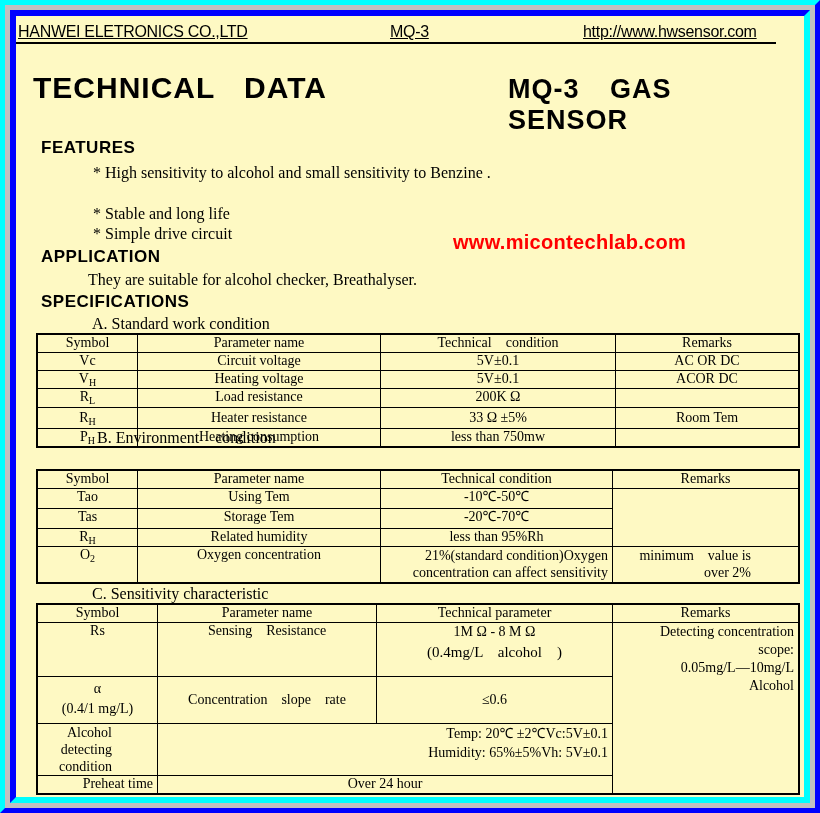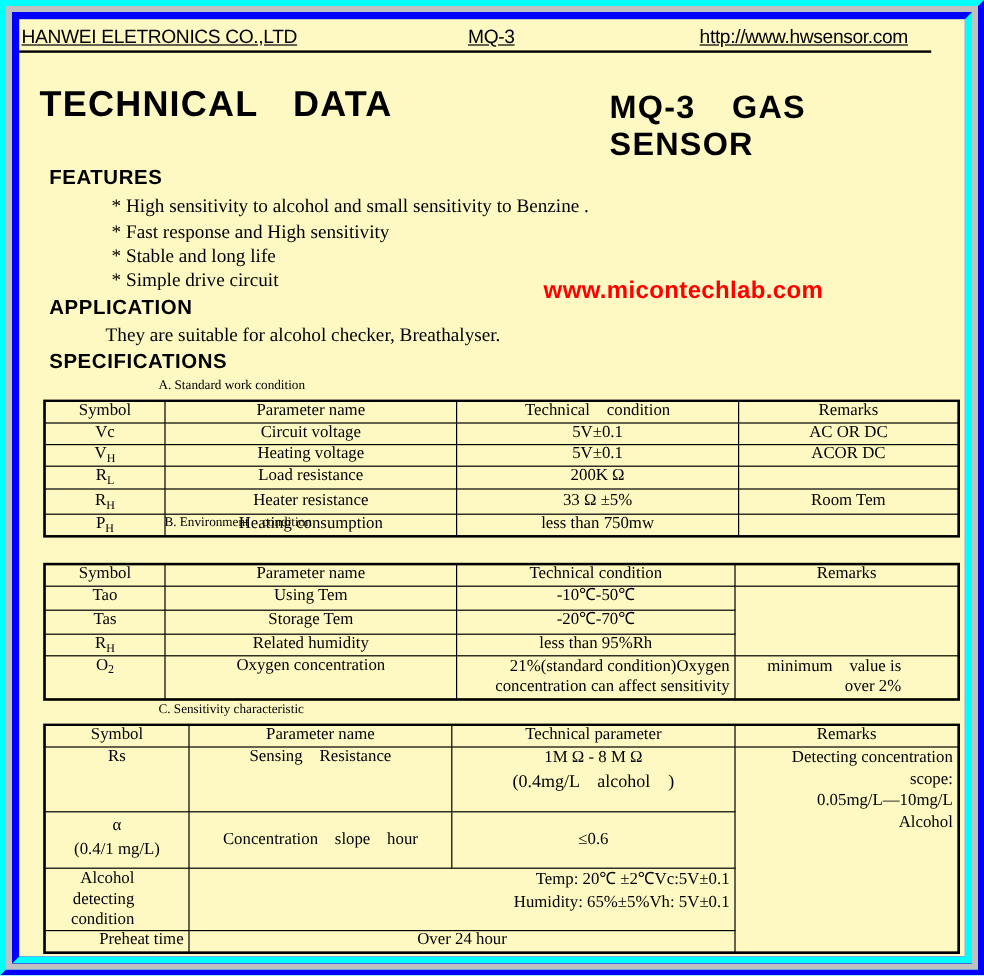--- a/index.html
+++ b/index.html
@@ -23,21 +23,21 @@
 
   .title { position:absolute; top:55px; font-family:"Liberation Sans", sans-serif; font-weight:bold; font-size:30px; letter-spacing:1px; }
   .t-left { left:17px; word-spacing:20px; }
   .t-right { left:492px; font-size:27px; top:58px; word-spacing:22px; }
 
   .sec { position:absolute; left:25px; font-family:"Liberation Sans", sans-serif; font-weight:900; font-size:17px; letter-spacing:0.5px; }
   .feat { position:absolute; left:77px; font-size:16px; }
   .app-text { position:absolute; left:72px; top:255px; font-size:16px; }
   .watermark { position:absolute; left:437px; top:215px; font-family:"Liberation Sans", sans-serif; font-weight:bold; font-size:20px; color:#ff0000; letter-spacing:0.3px; }
 
-  .sub { position:absolute; font-size:11px;margin-left:40px; }
+  .sub { position:absolute; font-size:16px; }
   table { position:absolute; border-collapse:collapse; font-size:14px; table-layout:fixed; }
   td, th { border:1px solid #000; padding:0 4px; font-weight:normal; text-align:center; vertical-align:top; line-height:16px; }
   table.outer { outline:2px solid #000; outline-offset:-1px; }
   sub { font-size:10px; vertical-align:-3px; line-height:0; }
   .left { text-align:right; }
 </style>
 </head>
 <body>
 
 <div class="frame">
@@ -52,21 +52,20 @@
       <span class="company">HANWEI ELETRONICS CO.,LTD</span>
       <span class="model">MQ-3</span>
       <span class="url">http://www.hwsensor.com</span>
     </div>
 
     <div class="title t-left">TECHNICAL DATA</div>
     <div class="title t-right">MQ-3 GAS SENSOR</div>
 
     <div class="sec" style="top:122px">FEATURES</div>
     <div class="feat" style="top:148px">* High sensitivity to alcohol and small sensitivity to Benzine .</div>
-    <div class="feat" style="top:169px">* Fast response and High sensitivity</div>
     <div class="feat" style="top:189px">* Stable and long life</div>
     <div class="feat" style="top:209px">* Simple drive circuit</div>
 
     <div class="watermark">www.micontechlab.com</div>
 
     <div class="sec" style="top:231px">APPLICATION</div>
     <div class="app-text">They are suitable for alcohol checker, Breathalyser.</div>
 
     <div class="sec" style="top:276px">SPECIFICATIONS</div>
 
@@ -185,21 +184,21 @@
           <div style="padding-left:4px">scope:</div>
           <div style="padding-left:16px">0.05mg/L—10mg/L</div>
           <div style="padding-left:46px">Alcohol</div>
         </td>
       </tr>
       <tr style="height:47px">
         <td style="line-height:20px; padding-top:2px">
           <div>α</div>
           <div>(0.4/1 mg/L)</div>
         </td>
-        <td style="vertical-align:middle; white-space:pre">Concentration    slope    hour</td>
+        <td style="vertical-align:middle; white-space:pre">Concentration    slope    rate</td>
         <td style="vertical-align:middle">≤0.6</td>
       </tr>
       <tr style="height:52px">
         <td class="left" style="line-height:17px">
               <span style="display:block; width:70px">Alcohol detecting condition</span>
             </td>
         <td colspan="2" style="padding-left:83px; line-height:19px" class="left">
           <div><span style="display:inline-block; width:141px">Temp: 20℃ ±2℃</span><span>Vc:5V±0.1</span></div>
           <div><span style="display:inline-block; width:145px">Humidity: 65%±5%</span><span>Vh: 5V±0.1</span></div>
         </td>

